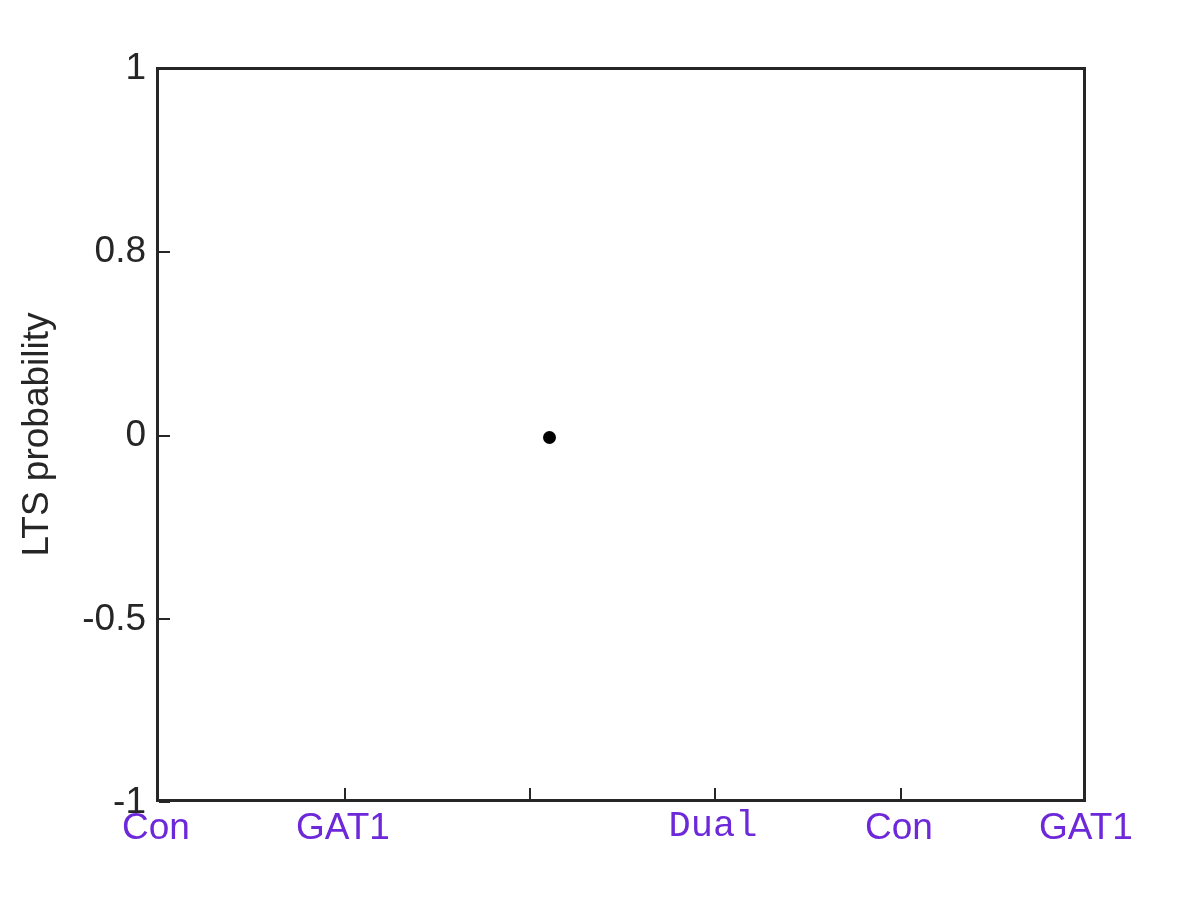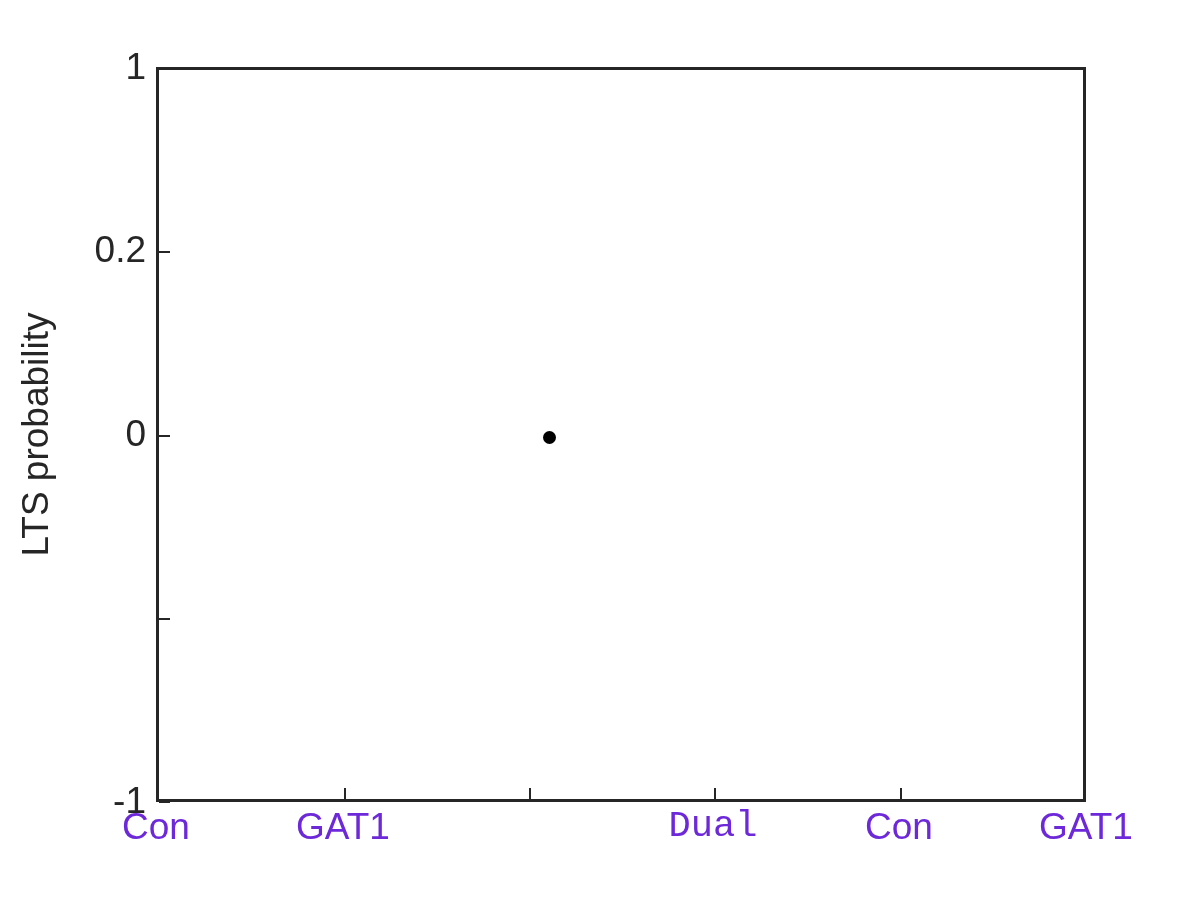--- a/index.html
+++ b/index.html
@@ -102,22 +102,23 @@
   }
 </style>
 </head>
 <body>
 
 <div id="figure">
 
   <div id="ylabel">LTS probability</div>
 
   <div class="ytick-label-pos" style="top:48px;">1</div>
-  <div class="ytick-label-pos" style="top:231px;">0.2</div>
+  <div class="ytick-label-pos" style="top:231px;">0.8</div>
   <div class="ytick-label-pos" style="top:415px;">0</div>
+  <div class="ytick-label-pos" style="top:599px;">-0.5</div>
   <div class="ytick-label-pos" style="top:782px;">-1</div>
 
   <div class="xtick-label" style="left:156px;">Con</div>
   <div class="xtick-label" style="left:343px;">GAT1</div>
   <div class="xtick-label" style="left:713px;font-family:Liberation Mono, monospace;">Dual</div>
   <div class="xtick-label" style="left:899px;">Con</div>
   <div class="xtick-label" style="left:1086px;">GAT1</div>
 
   <div id="plot-area">
 

